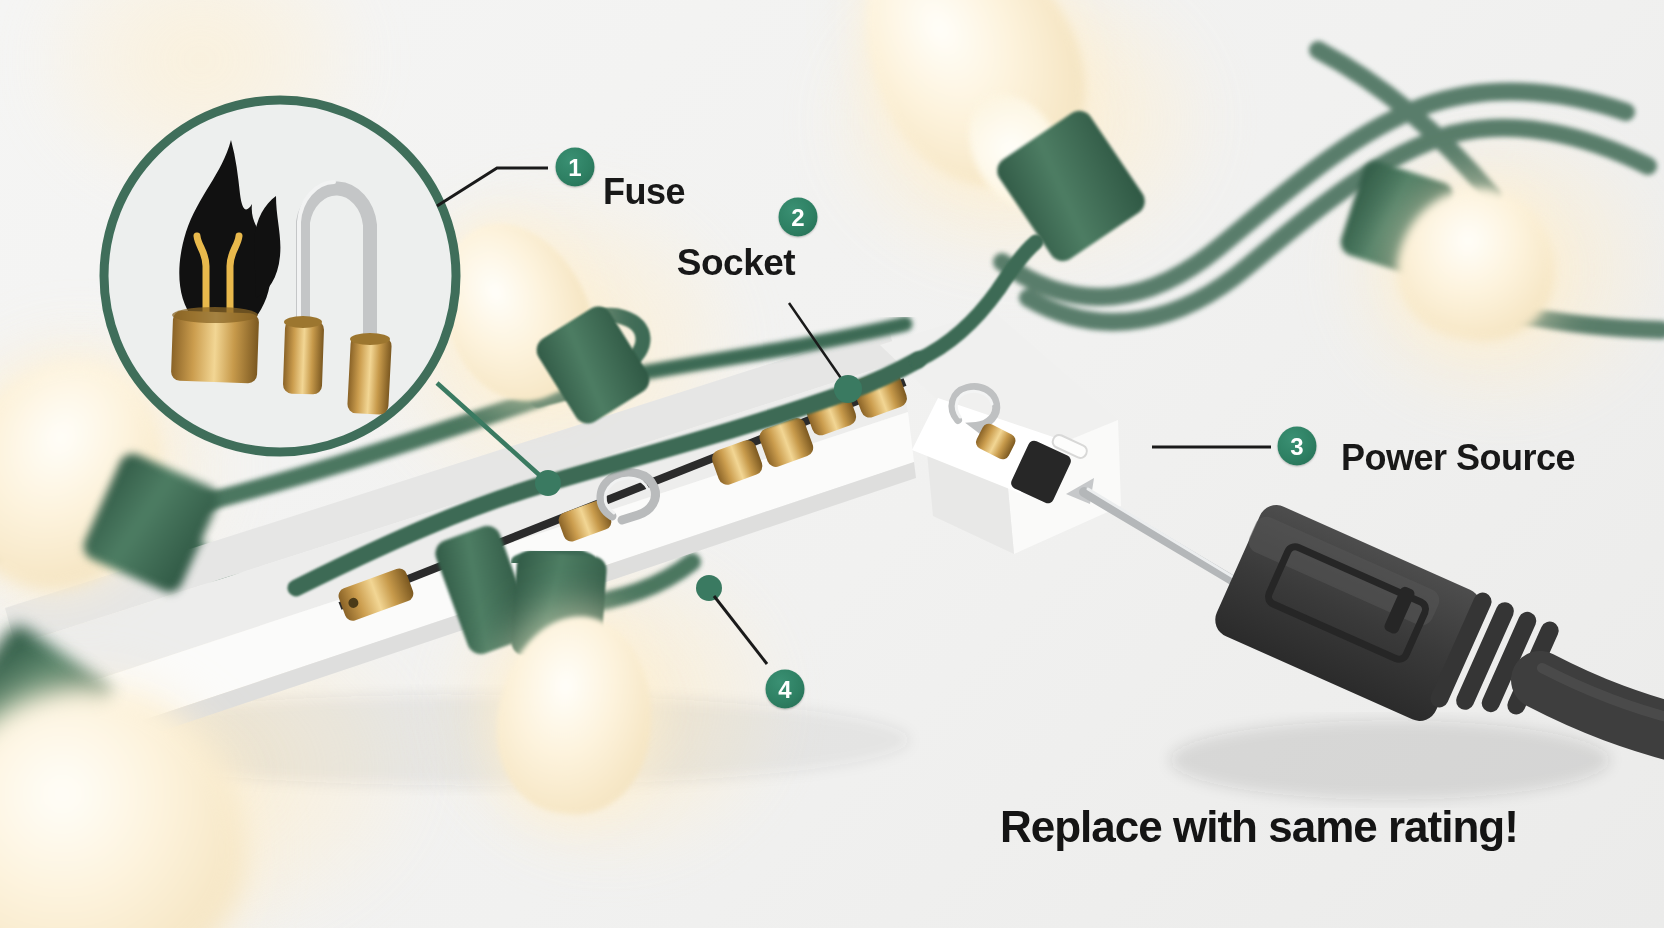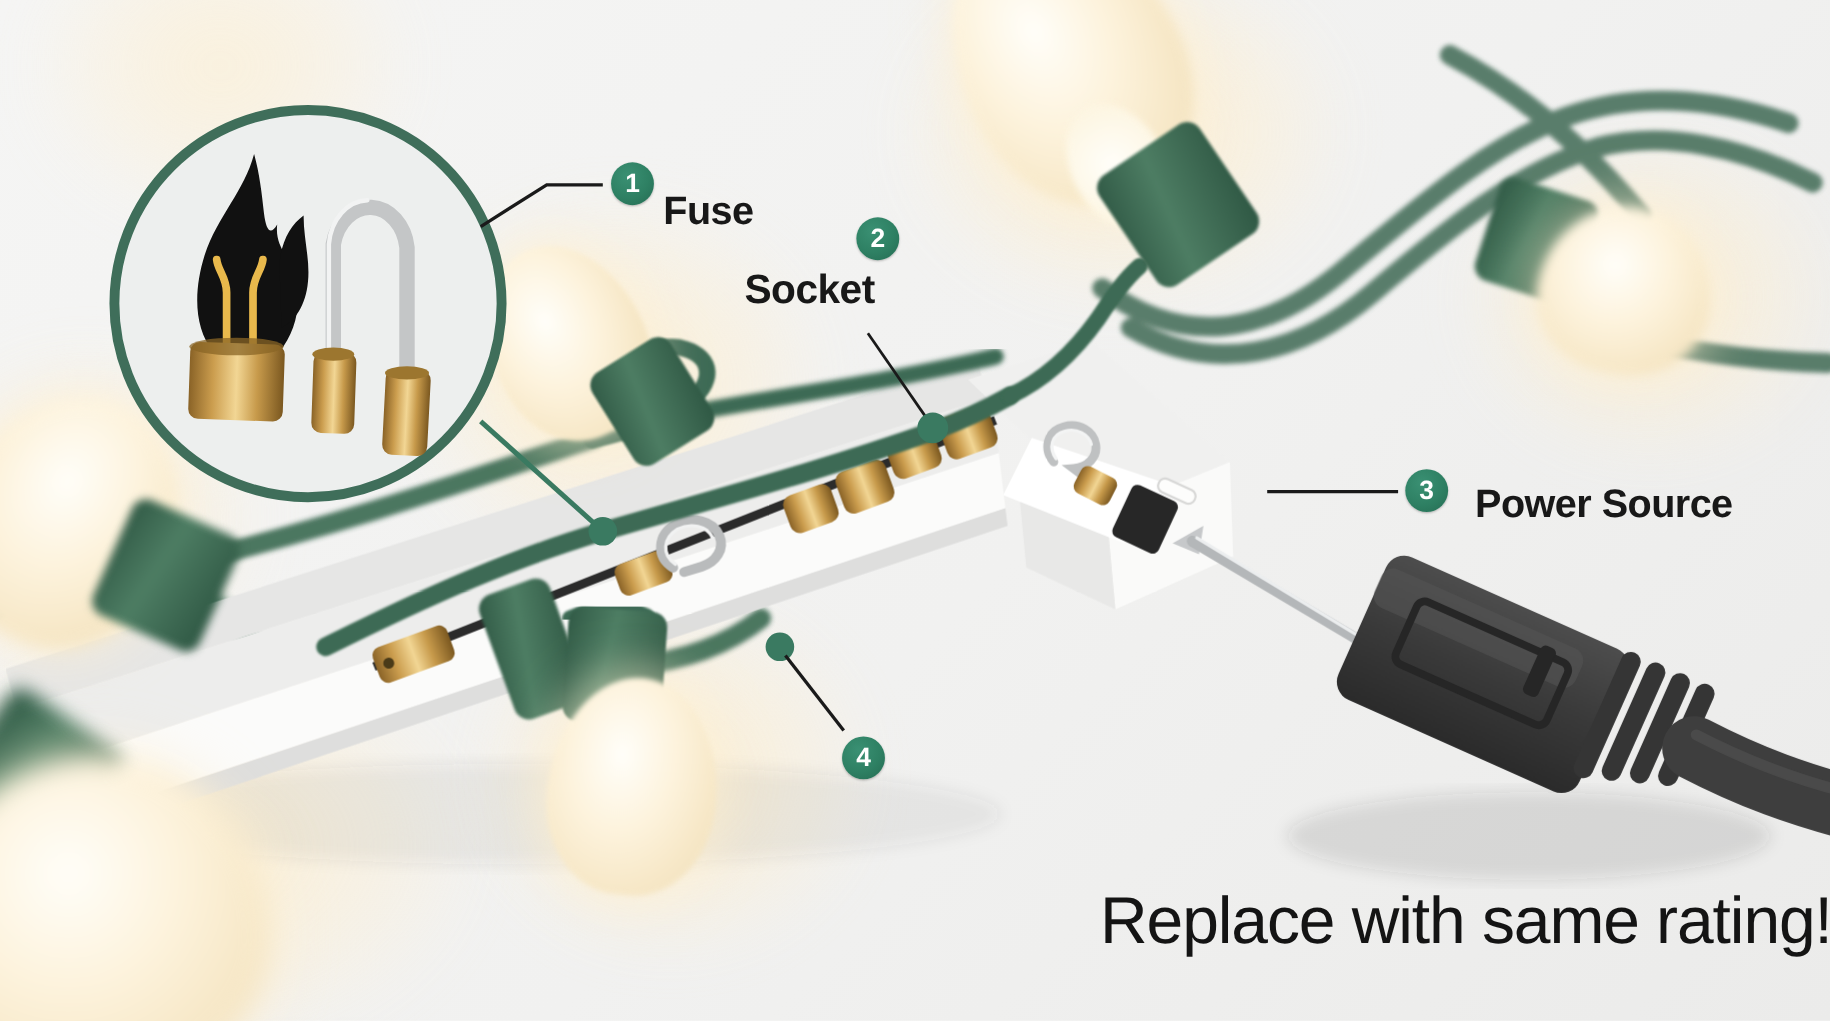--- a/index.html
+++ b/index.html
@@ -26,21 +26,21 @@
   
   .badge{position:absolute;width:39px;height:39px;border-radius:50%;
     background:radial-gradient(circle at 38% 32%,#3a9073 0%,#2e8063 55%,#256b52 100%);
     color:#fff;font-weight:bold;font-size:24px;display:flex;align-items:center;justify-content:center;
     transform:translate(-50%,-50%);box-shadow:0 1px 2px rgba(0,0,0,.25);}
   .callout-label{position:absolute;transform:translate(0,-50%);
     font-size:36px;font-weight:bold;color:#181818;letter-spacing:-0.5px;white-space:nowrap;}
   .float-label{position:absolute;transform:translate(-50%,-50%);
     font-size:37px;font-weight:bold;color:#181818;letter-spacing:-0.5px;}
   .warning-text{position:absolute;left:1000px;top:802px;
-    font-size:60px;font-weight:normal;color:#141414;letter-spacing:-1px;white-space:nowrap;}
+    font-size:44px;font-weight:bold;color:#141414;letter-spacing:-1px;white-space:nowrap;}
 </style>
 </head>
 <body>
 
 <div class="layer">
   <div class="glow" style="left:30px;top:-80px;width:340px;height:280px;filter:blur(26px);opacity:.6;"></div>
   <div class="glow" style="left:820px;top:-40px;width:400px;height:320px;filter:blur(24px);opacity:.8;"></div>
   <div class="glow" style="left:1330px;top:120px;width:340px;height:300px;filter:blur(24px);opacity:.7;"></div>
   <div class="glow" style="left:370px;top:180px;width:380px;height:340px;filter:blur(24px);opacity:.75;"></div>
   <div class="glow" style="left:-80px;top:320px;width:320px;height:300px;filter:blur(26px);opacity:.6;"></div>

